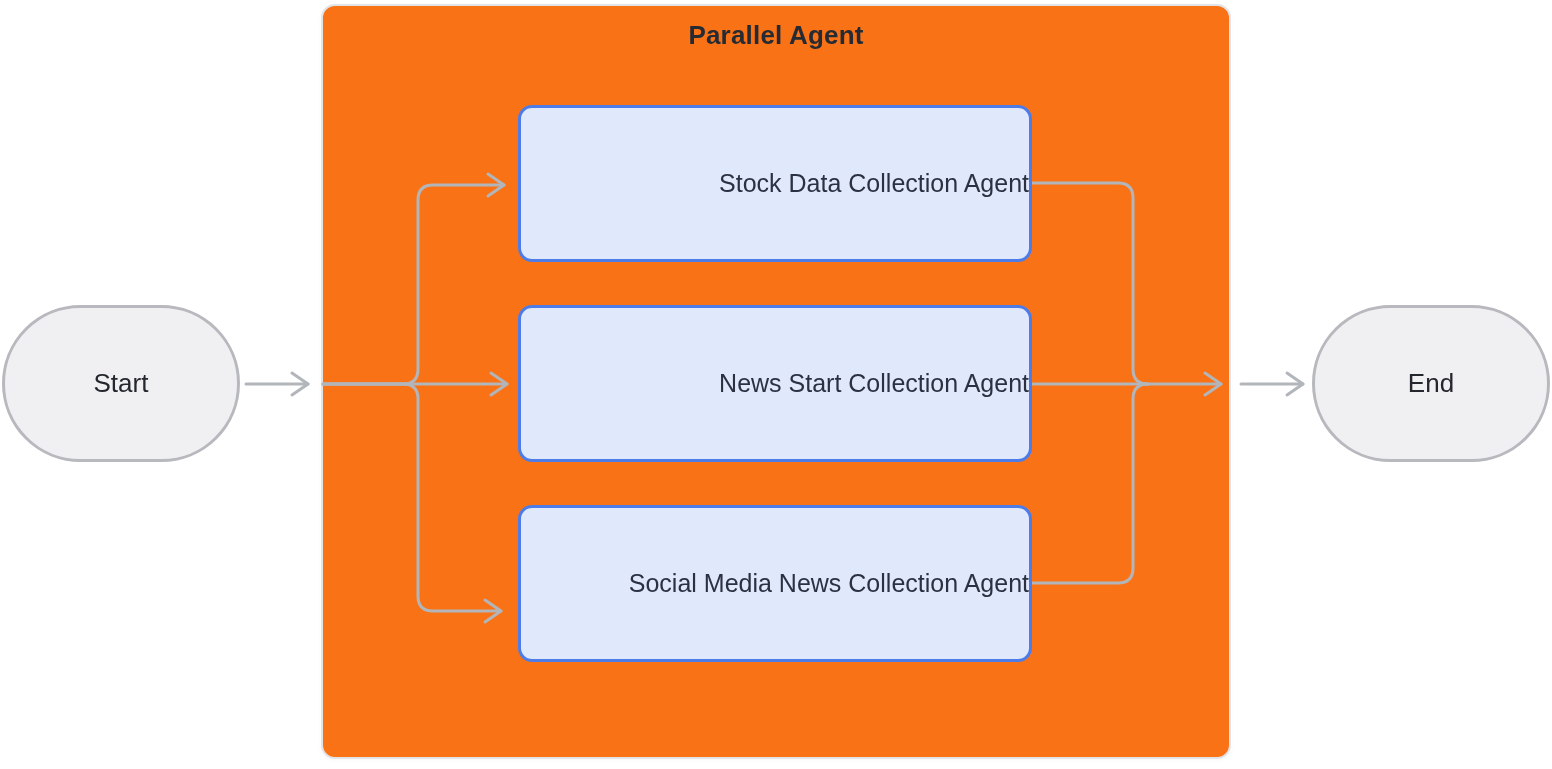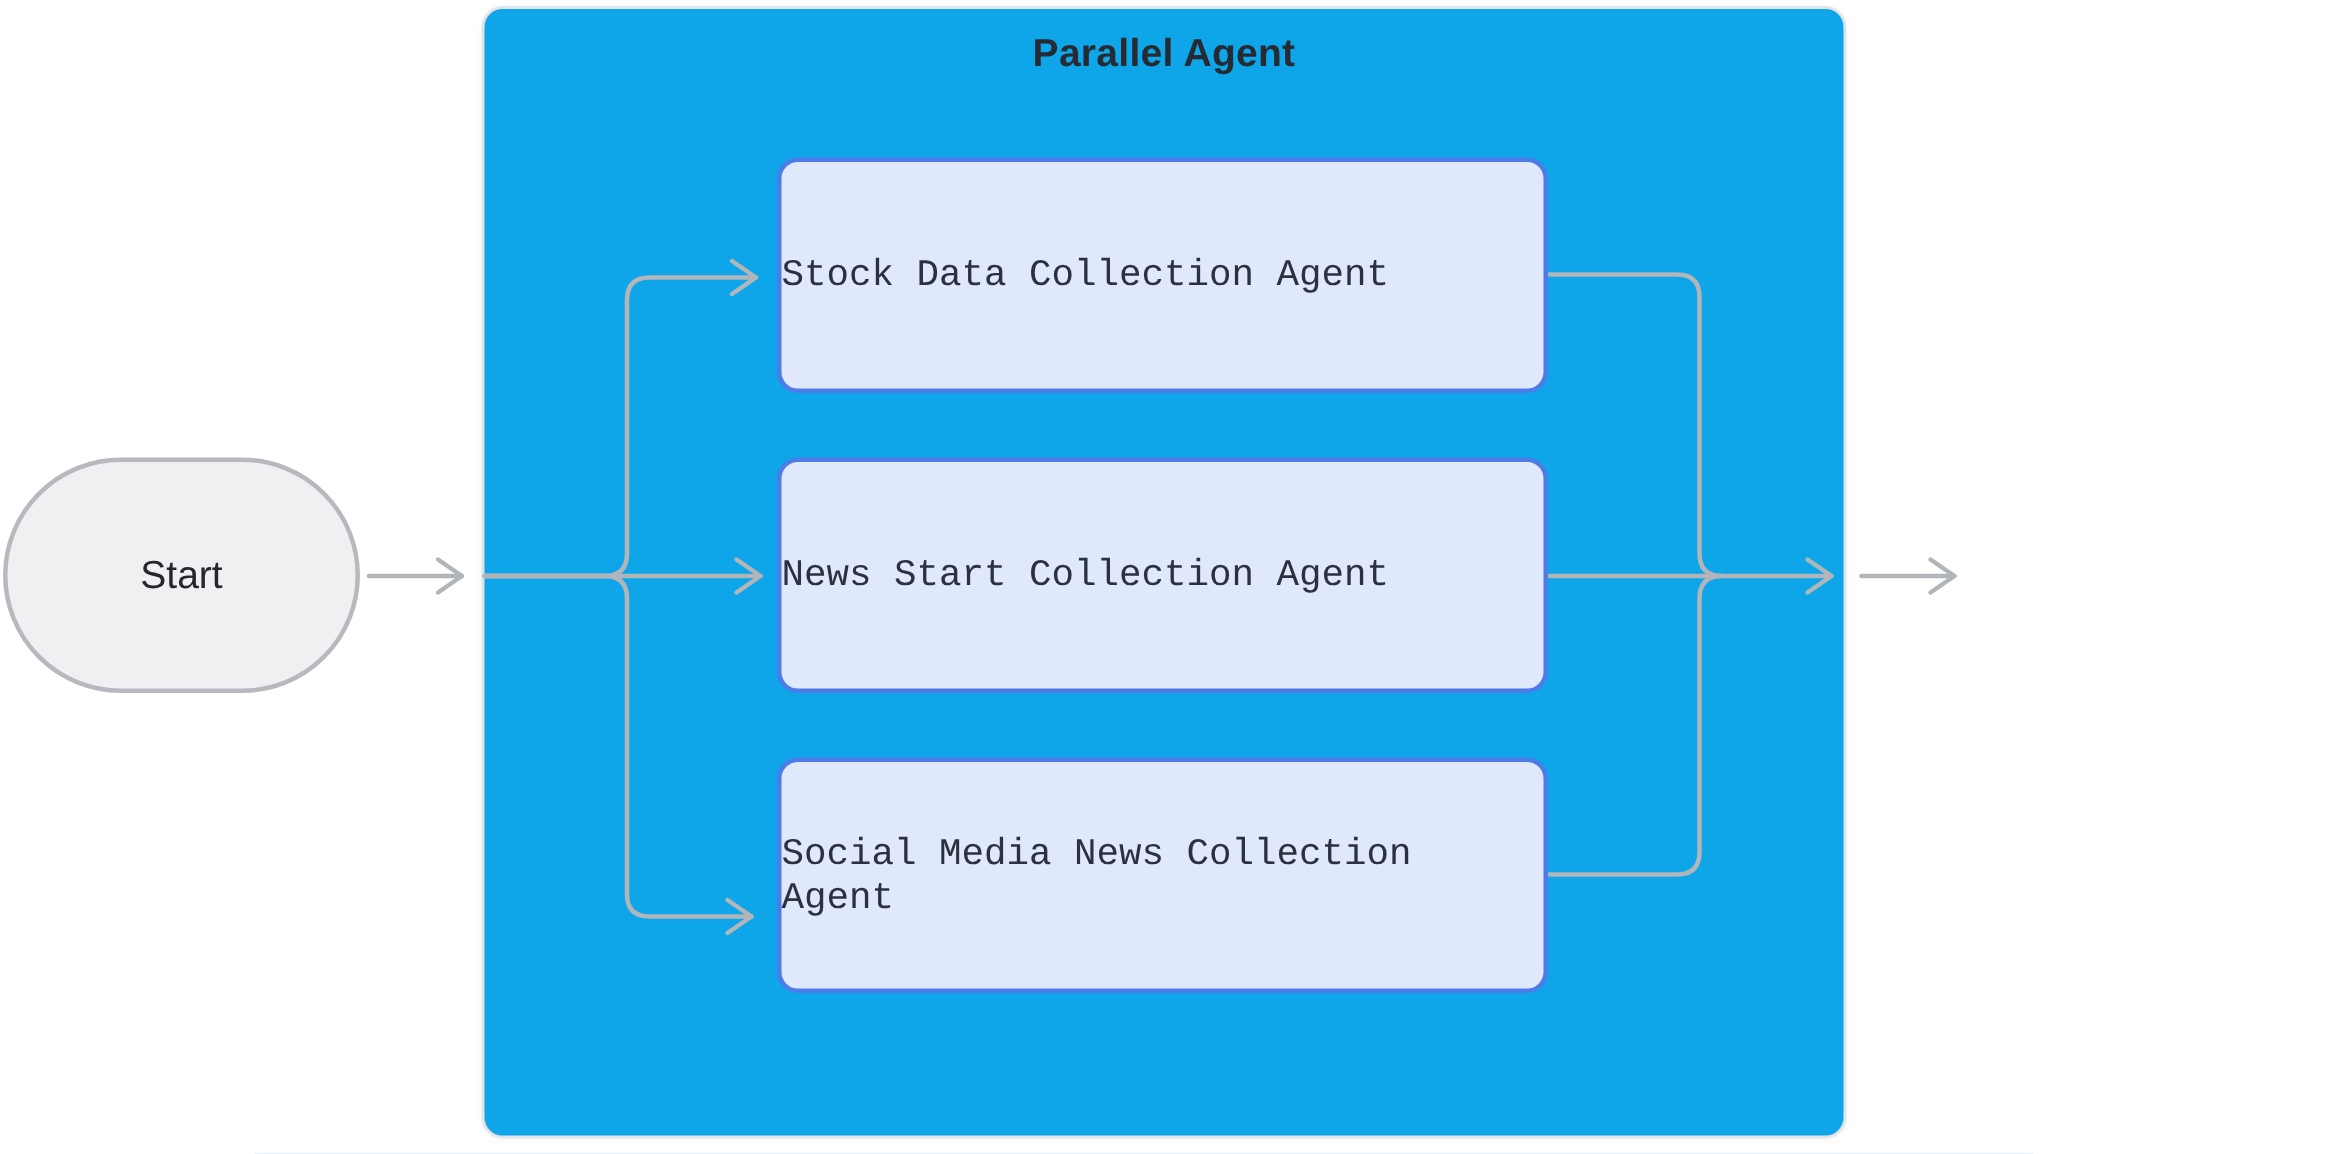--- a/index.html
+++ b/index.html
@@ -15,21 +15,21 @@
   }
   .edges {
     position: absolute; left: 0; top: 0;
     width: 1552px; height: 769px;
     pointer-events: none;
   }
   .group {
     position: absolute;
     left: 321px; top: 4px;
     width: 910px; height: 755px;
-    background: #0ea5e9;
+    background: #f97316;
     border: 2px solid #e2e4e8;
     border-radius: 14px;
     box-shadow: 0 1px 4px rgba(90, 95, 110, 0.05);
   }
   .group-title {
     position: absolute;
     left: 0; top: 14px; width: 100%;
     text-align: center;
     font-size: 26px;
     font-weight: 700;
@@ -48,24 +48,23 @@
   }
   .terminal.start { left: 2px;    top: 305px; justify-content: center; }
   .terminal.end   { left: 1312px; top: 305px; }
   .agent {
     position: absolute;
     left: 518px;
     width: 514px; height: 157px;
     background: #e0e8fc;
     border: 3px solid #4d7ce9;
     border-radius: 14px;
-    display: flex; align-items: center; justify-content: flex-start;
+    display: flex; align-items: center; justify-content: flex-end;
     font-size: 25px;
     color: #2b3140;
-    font-family: Liberation Mono, monospace;
   }
   .agent.stock  { top: 105px; }
   .agent.news   { top: 305px; }
   .agent.social { top: 505px; }
 </style>
 </head>
 <body>
 
 <div class="canvas">
 
@@ -108,14 +107,17 @@
   </div>
 
   <div class="agent news">
     <span>News Start Collection Agent</span>
   </div>
 
   <div class="agent social">
     <span>Social Media News Collection Agent</span>
   </div>
 
+  <div class="terminal end">
+    <span>End</span>
+  </div>
 
 </div>
 
 </body></html>

